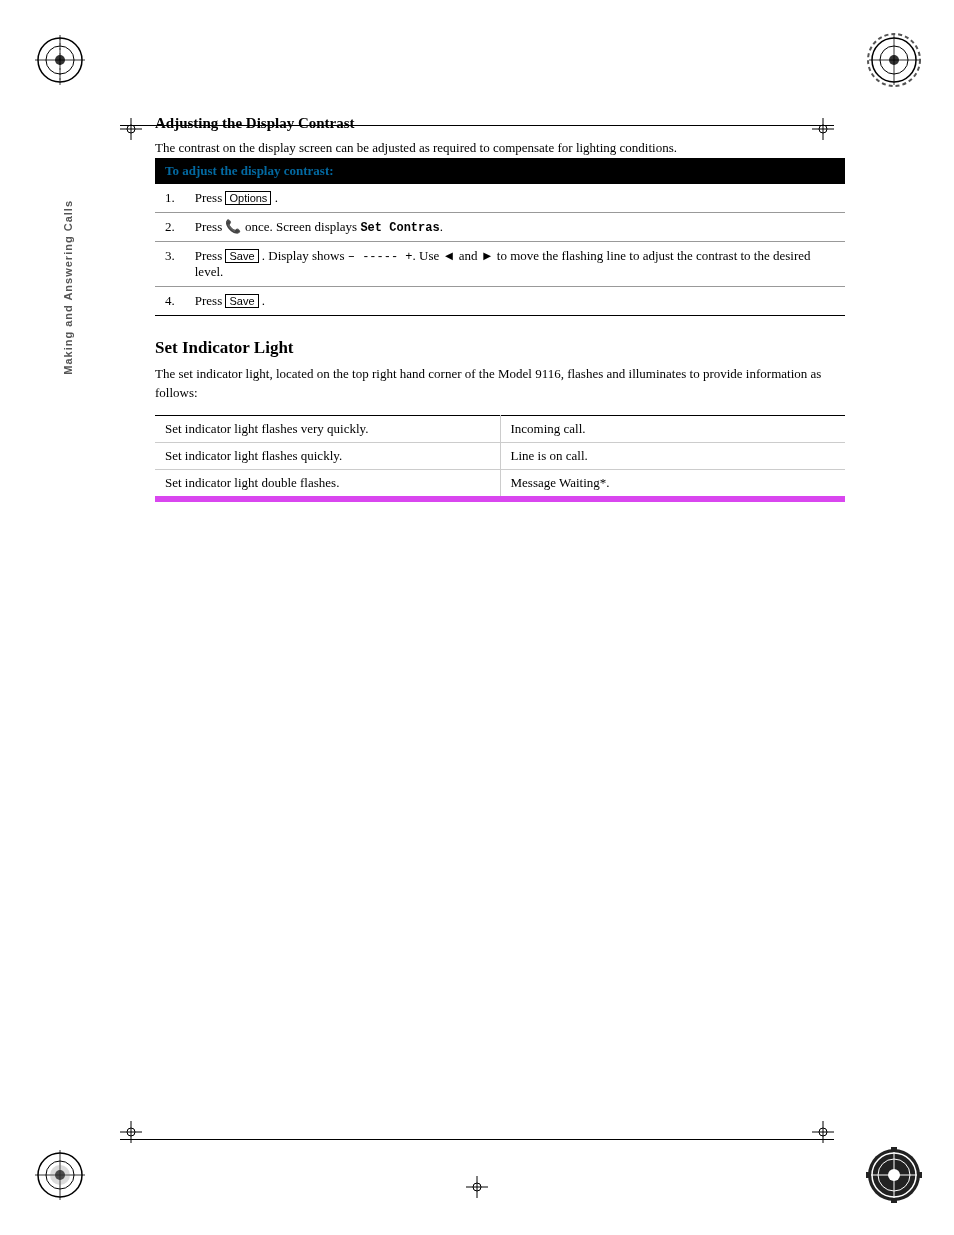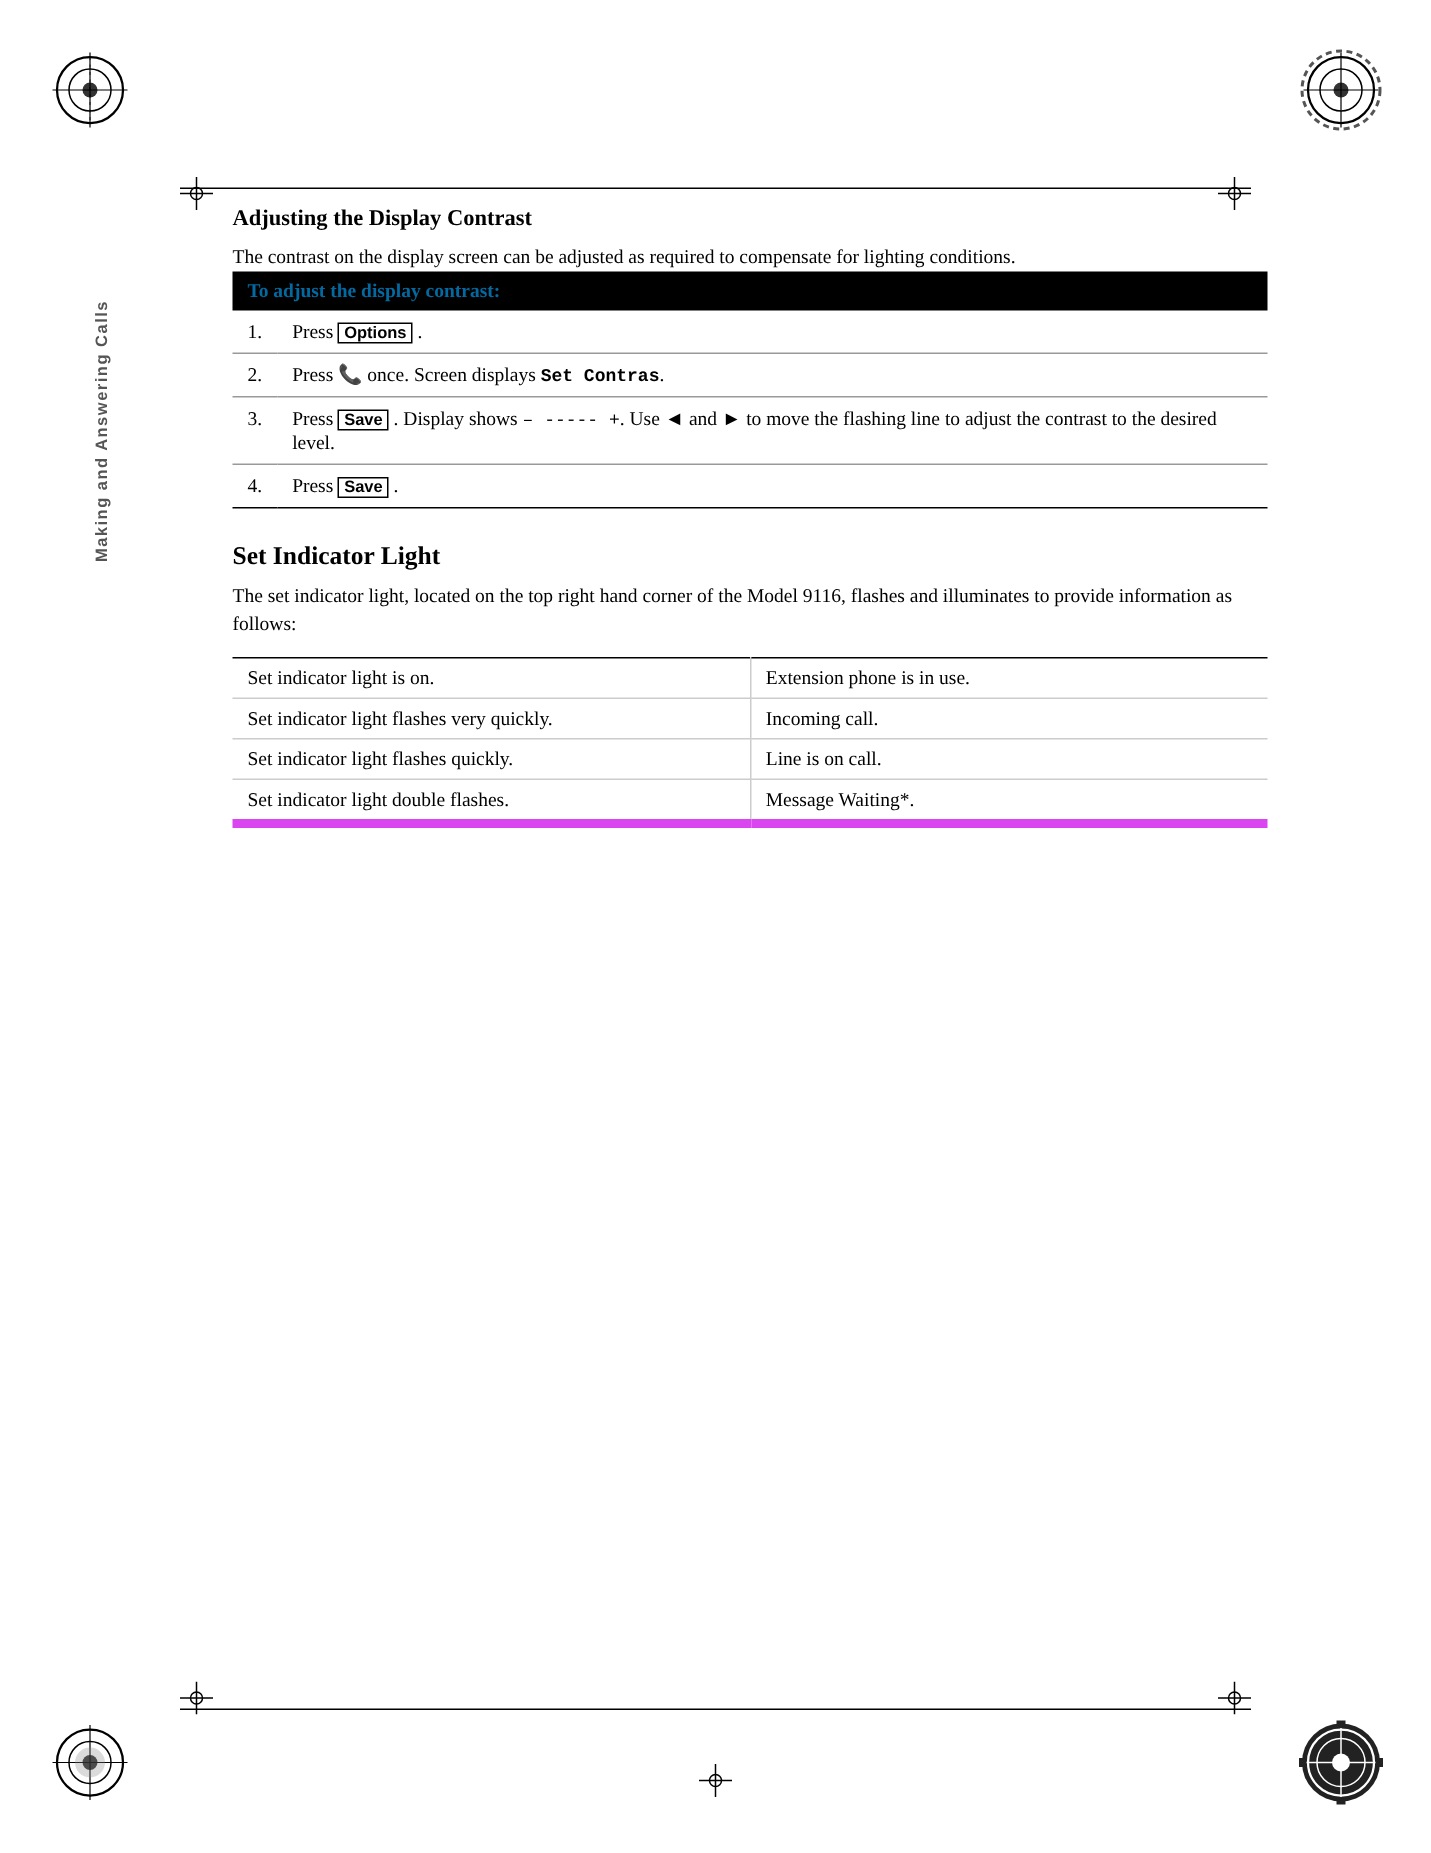--- a/index.html
+++ b/index.html
@@ -51,21 +51,21 @@
       font-weight: bold;
       color: #555;
       letter-spacing: 1px;
       white-space: nowrap;
     }
 
     
     .content {
       position: absolute;
       left: 155px;
-      top: 138px;
+      top: 115px;
       width: 690px;
     }
 
     
     .section-title {
       font-size: 15px;
       font-weight: bold;
       margin-bottom: 6px;
     }
 
@@ -110,21 +110,20 @@
       font-family: 'Courier New', Courier, monospace;
       font-size: 12px;
     }
 
     
     .btn-label {
       border: 1px solid #000;
       padding: 0px 3px;
       font-size: 11px;
       font-family: 'Arial', sans-serif;
-      font-weight: bold;
     }
 
     
     .phone-icon {
       font-size: 13px;
     }
 
     
     .section2-title {
       font-size: 17px;
@@ -361,24 +360,20 @@
       </table>
     </div>
 
     <div>
       <div class="section2-title">Set Indicator Light</div>
       <div class="section2-desc">The set indicator light, located on the top right hand corner of the Model 9116, flashes and illuminates to provide information as follows:</div>
 
       <table class="indicator-table">
         <tbody>
           <tr>
-            <td>Set indicator light is on.</td>
-            <td>Extension phone is in use.</td>
-          </tr>
-          <tr>
             <td>Set indicator light flashes very quickly.</td>
             <td>Incoming call.</td>
           </tr>
           <tr>
             <td>Set indicator light flashes quickly.</td>
             <td>Line is on call.</td>
           </tr>
           <tr>
             <td>Set indicator light double flashes.</td>
             <td>Message Waiting*.</td>

